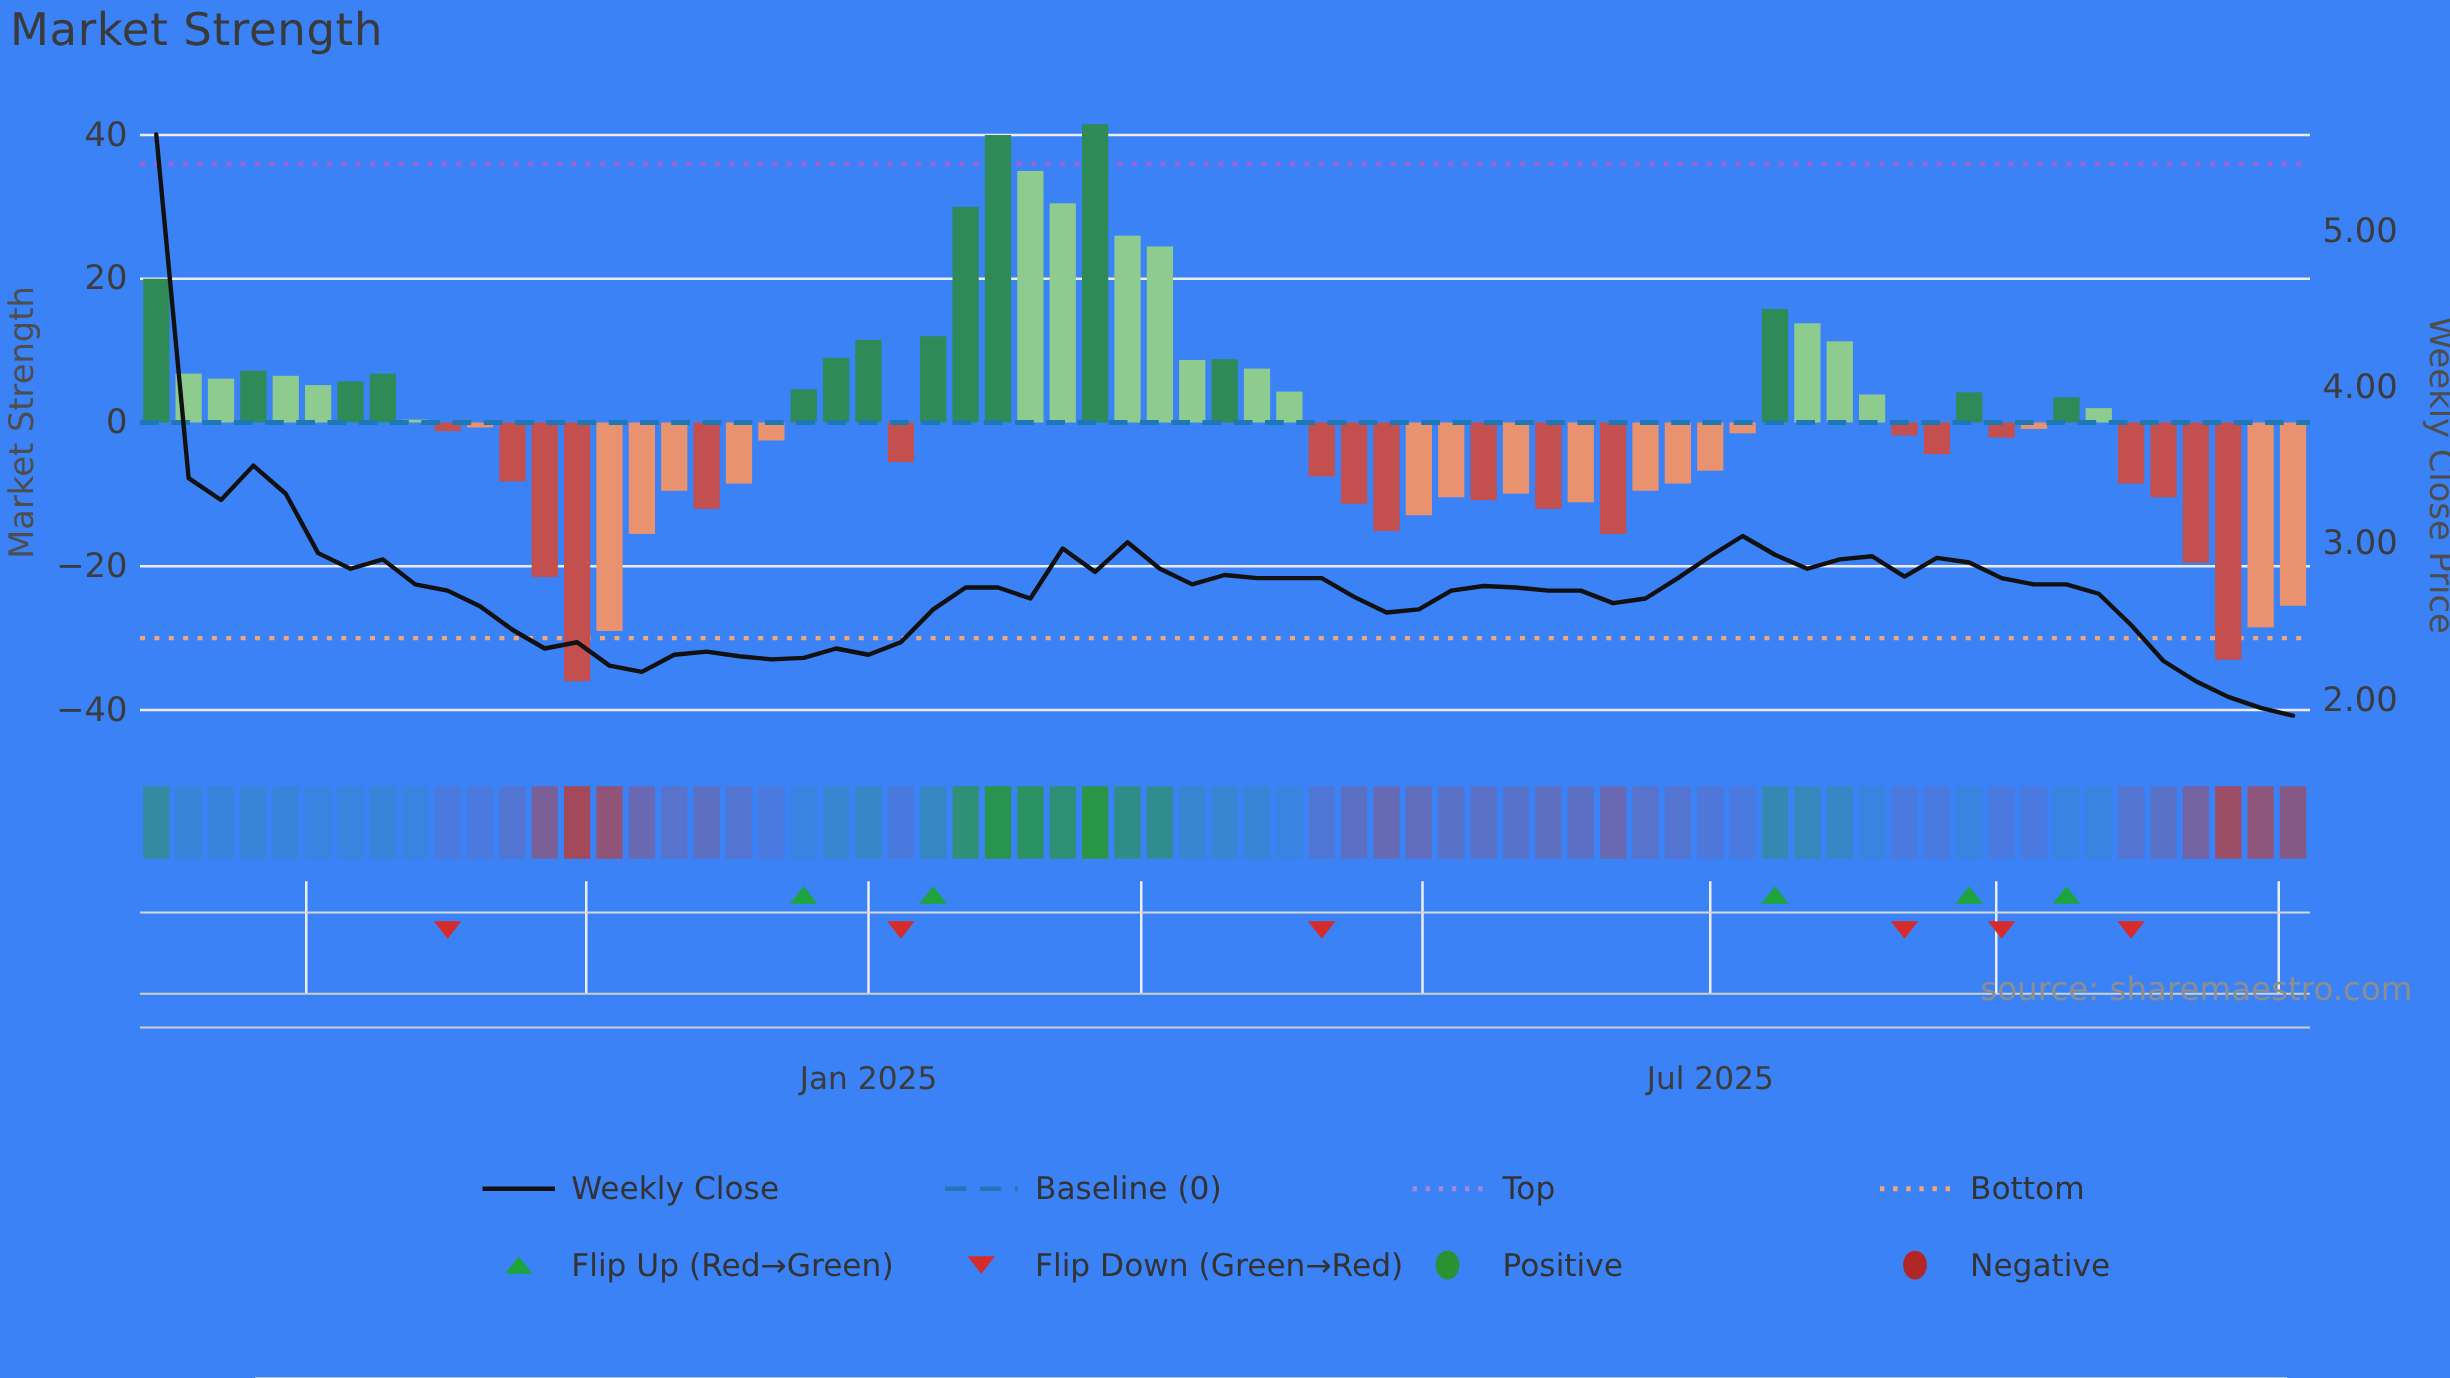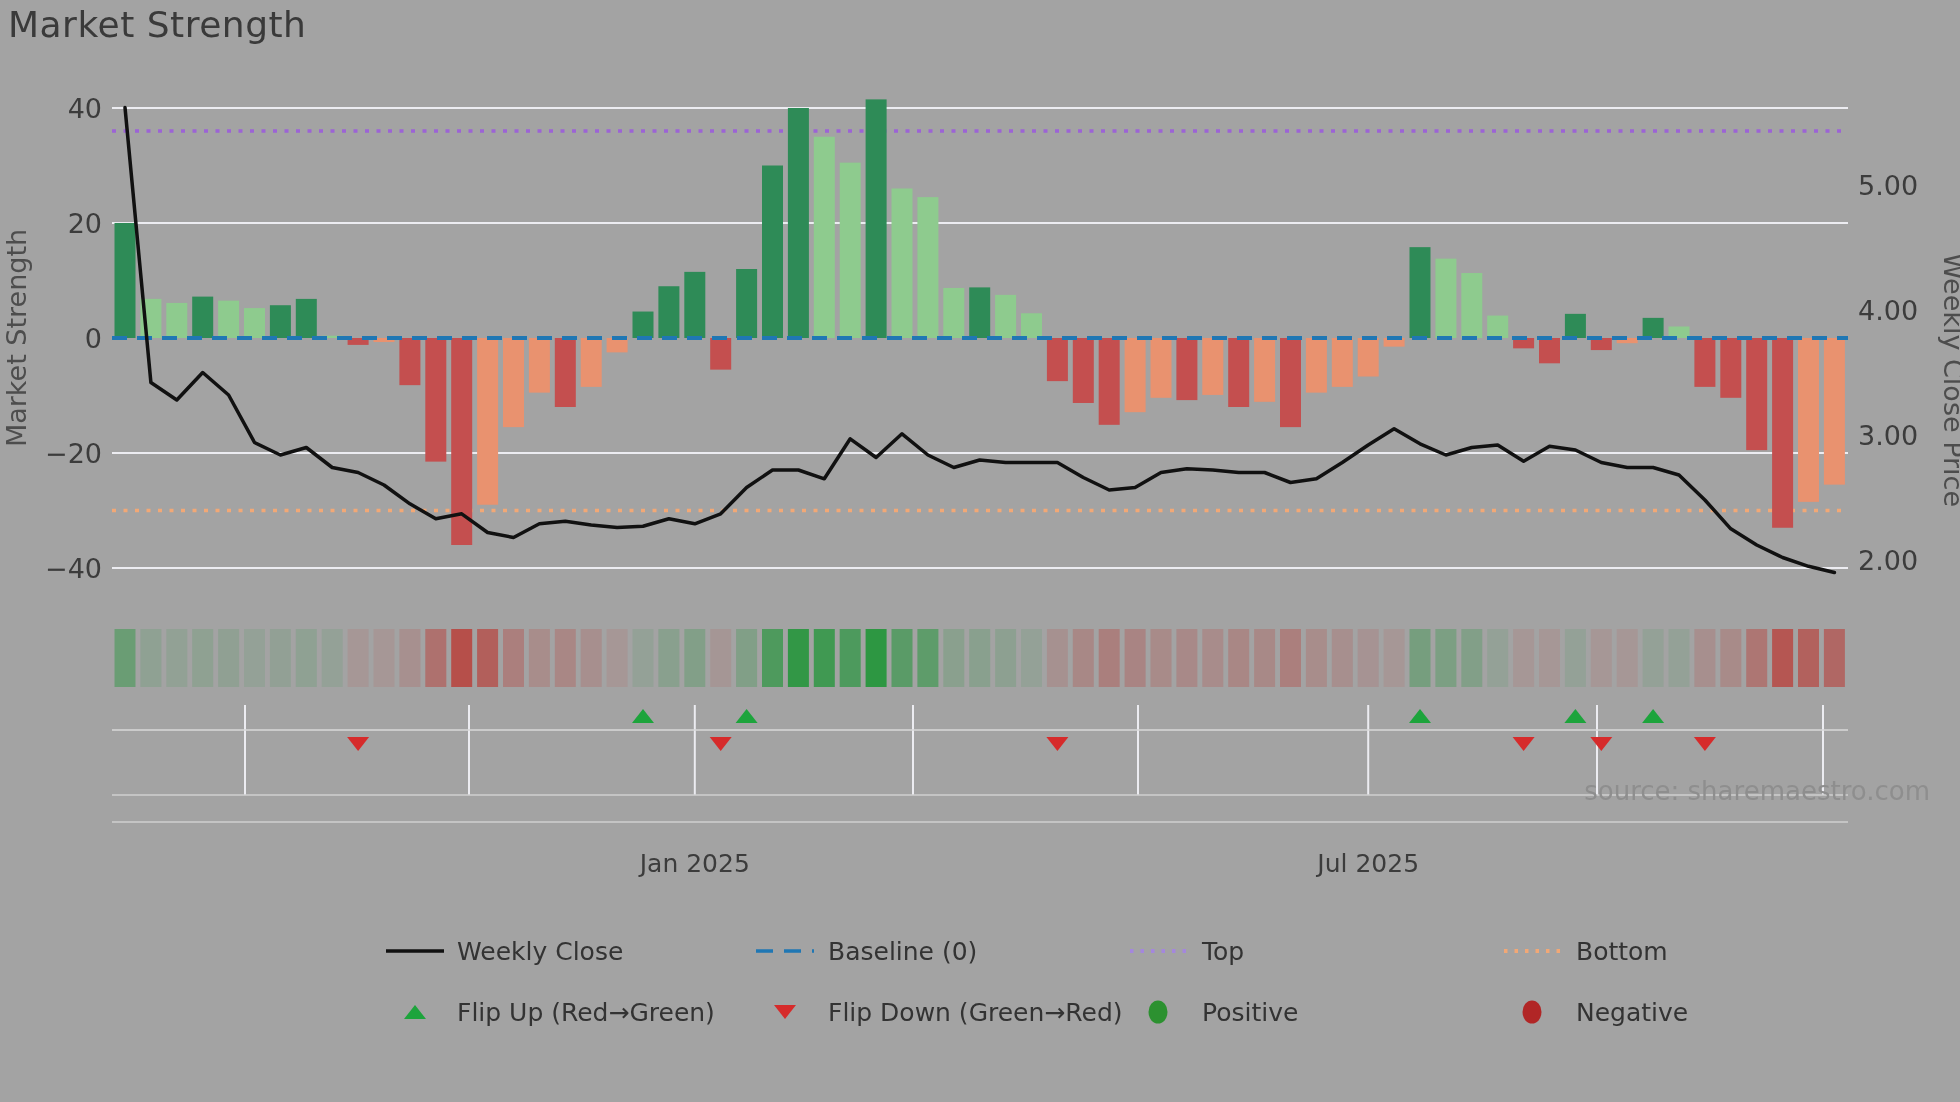--- a/index.html
+++ b/index.html
@@ -1,17 +1,17 @@
 <!DOCTYPE html>
 <html><head>
 <meta charset="utf-8">
 <style>
   html,body{margin:0;padding:0;width:1960px;height:1102px;background:#ffffff;overflow:hidden;
     font-family:"DejaVu Sans","Liberation Sans",sans-serif;}
-  #page{position:relative;width:1960px;height:1102px;background:#a3a3a3;}
+  #page{position:relative;width:1960px;height:1102px;background:#3b82f6;}
   #title{position:absolute;left:8px;top:4px;font-size:36px;color:#3a3a3a;letter-spacing:0.5px;}
   svg text{font-family:"DejaVu Sans","Liberation Sans",sans-serif;}
 </style>
 </head>
 <body>
 
 <div id="page">
   <div id="title">Market Strength</div>
   <svg id="chart" width="1960" height="1102" viewBox="0 0 1960 1102">
     <g id="render-layer">

